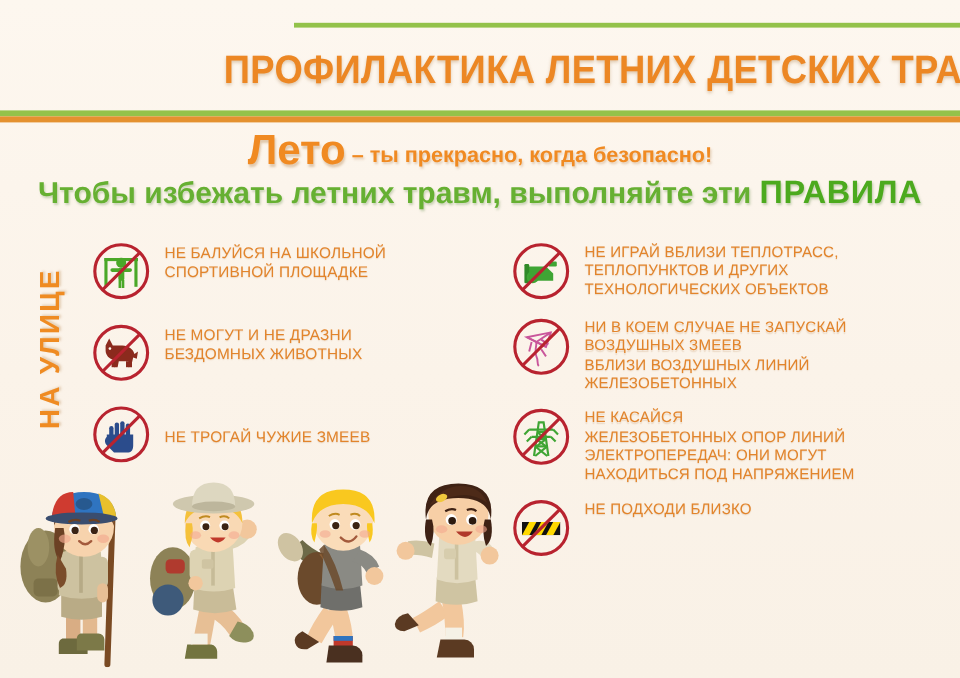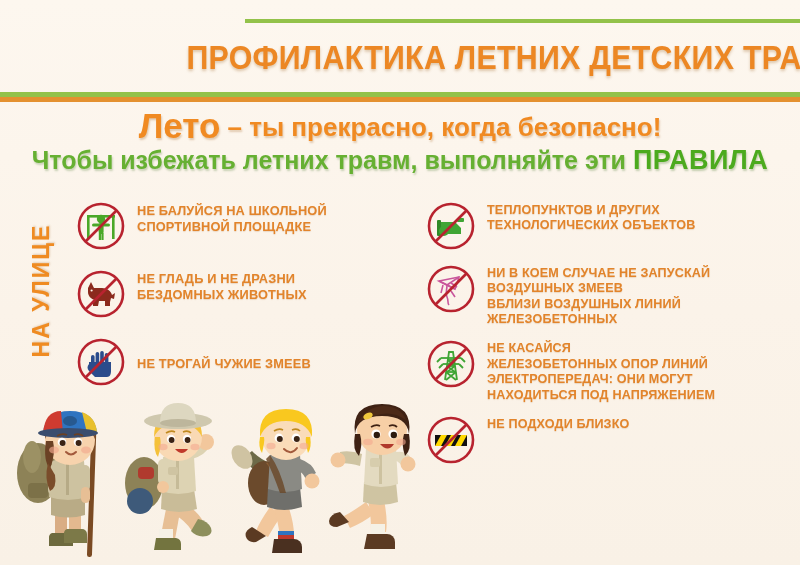--- a/index.html
+++ b/index.html
@@ -83,21 +83,21 @@
   .sub-big {
     color: #f08a22;
     font-weight: bold;
     font-size: 35px;
     text-shadow: 1px 2px 2px rgba(160, 95, 25, 0.30);
     vertical-align: -2px;
   }
   .sub-med {
     color: #f08a22;
     font-weight: bold;
-    font-size: 26px;
+    font-size: 18px;
     text-shadow: 1px 2px 2px rgba(160, 95, 25, 0.28);
   }
   .sub-line2 {
     white-space: nowrap;
     line-height: 1.0;
     margin-top: 2px;
   }
   .sub-green {
     color: #66b032;
     font-weight: bold;
@@ -148,21 +148,21 @@
   .rule-icon {
     flex: 0 0 auto;
     width: 52px;
     height: 52px;
     position: relative;
     margin-right: 10px;
   }
   .rule-icon svg { display: block; }
   .rule-text {
     color: #e2842b;
-    font-weight: bold;
+    font-weight: normal;
     font-size: 12.6px;
     line-height: 1.22;
     letter-spacing: 0.15px;
     padding-top: 3px;
     text-shadow: 0 1px 1px rgba(160, 95, 25, 0.18);
   }
   .rule-text .ln { display: block; white-space: nowrap; }
 
   .col-left .rule-item { margin-bottom: 16px; }
   .col-left .rule-text { font-size: 12.8px; }
@@ -235,21 +235,21 @@
         <svg width="52" height="52" viewBox="0 0 52 52">
           <circle cx="26" cy="26" r="22" fill="none" stroke="#b8232f" stroke-width="2.6"></circle>
           <path d="M13 20 L16 14 L19 20 L27 20 C32 20 36 23 37 27 L40 25 L39 31 L36 30 L35 34 L35 38 L32 38 L32 33 L24 33 L23 38 L20 38 L20 32 C16 31 13 28 13 24 Z" fill="#8b2a1d"></path>
           <circle cx="16.6" cy="22.5" r="1.1" fill="#fdf6ec"></circle>
           <rect x="18" y="33" width="2.6" height="5" fill="#8b2a1d"></rect>
           <rect x="30" y="33" width="2.6" height="5" fill="#8b2a1d"></rect>
           <line x1="10" y1="42" x2="42" y2="10" stroke="#b8232f" stroke-width="2.6"></line>
         </svg>
       </div>
       <div class="rule-text">
-        <span class="ln">НЕ ГЛАДЬ И НЕ ДРАЗНИ</span>
+        <span class="ln">НЕ МОГУТ И НЕ ДРАЗНИ</span>
         <span class="ln">БЕЗДОМНЫХ ЖИВОТНЫХ</span>
       </div>
     </div>
 
     <div class="rule-item ri-center">
       <div class="rule-icon">
         <svg width="52" height="52" viewBox="0 0 52 52">
           <circle cx="26" cy="26" r="22" fill="none" stroke="#b8232f" stroke-width="2.6"></circle>
           <g fill="#2b4c8c">
             <rect x="16" y="19" width="3.6" height="13" rx="1.8"></rect>
@@ -275,20 +275,21 @@
         <svg width="52" height="52" viewBox="0 0 52 52">
           <circle cx="26" cy="26" r="22" fill="none" stroke="#b8232f" stroke-width="2.6"></circle>
           <path d="M14 22 L30 22 L36 28 L36 34 L30 34 L14 34 Z" fill="#3fa534"></path>
           <rect x="12" y="20" width="4" height="16" rx="1" fill="#2f8a28"></rect>
           <circle cx="19" cy="31" r="4" fill="none" stroke="#3fa534" stroke-width="2.2"></circle>
           <rect x="32" y="18" width="7" height="4" rx="1" fill="#3fa534"></rect>
           <line x1="10" y1="42" x2="42" y2="10" stroke="#b8232f" stroke-width="2.6"></line>
         </svg>
       </div>
       <div class="rule-text">
+        <span class="ln">НЕ ИГРАЙ ВБЛИЗИ ТЕПЛОТРАСС,</span>
         <span class="ln">ТЕПЛОПУНКТОВ И ДРУГИХ</span>
         <span class="ln">ТЕХНОЛОГИЧЕСКИХ ОБЪЕКТОВ</span>
       </div>
     </div>
 
     <div class="rule-item">
       <div class="rule-icon">
         <svg width="52" height="52" viewBox="0 0 52 52">
           <circle cx="26" cy="26" r="22" fill="none" stroke="#b8232f" stroke-width="2.6"></circle>
           <g stroke="#c9569b" stroke-width="1.6" fill="none">

